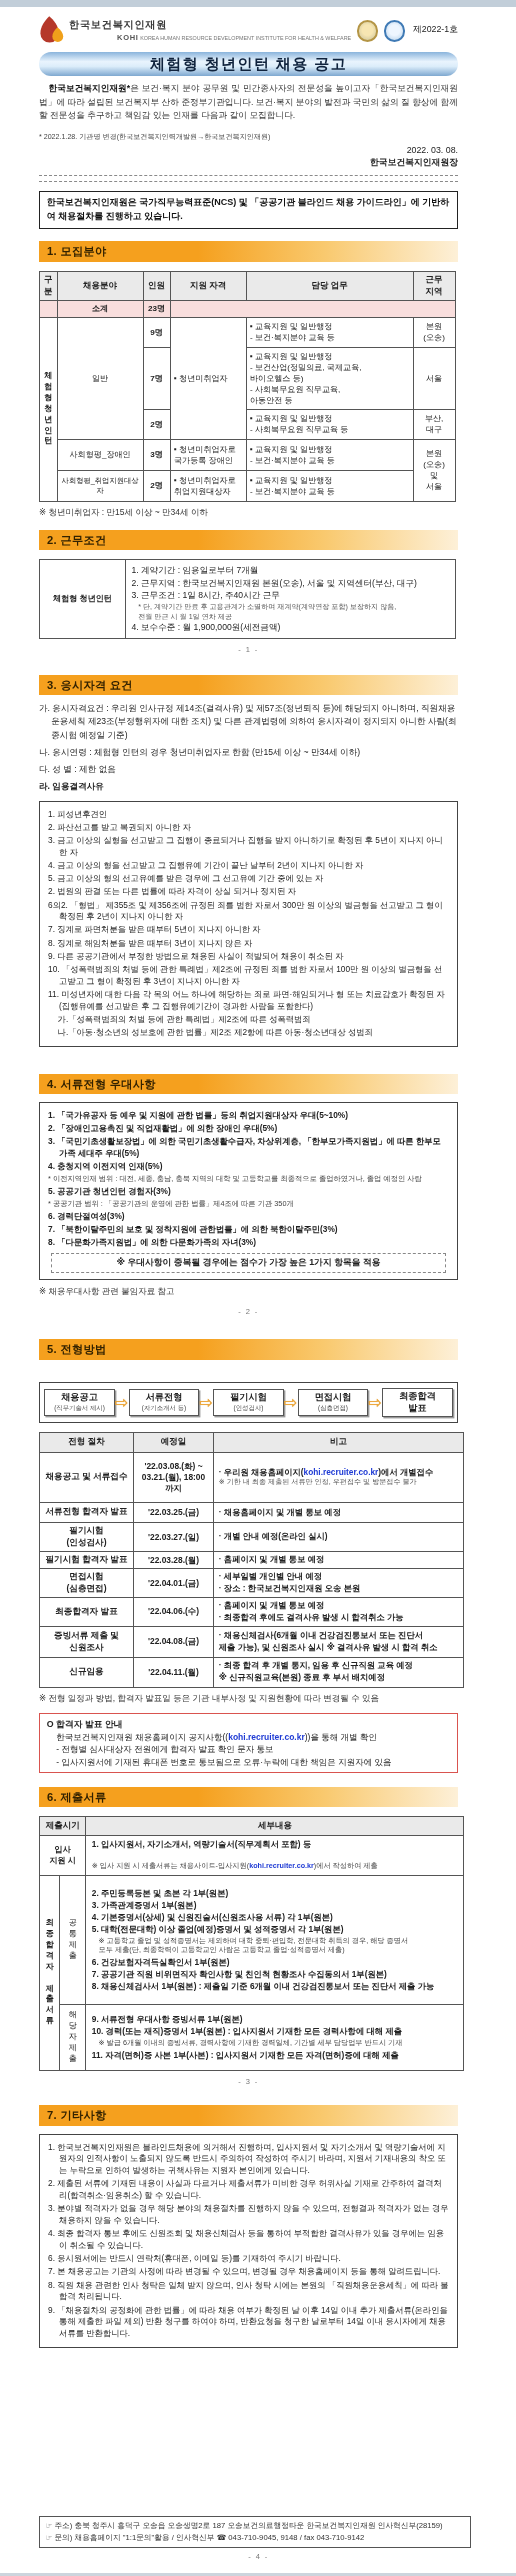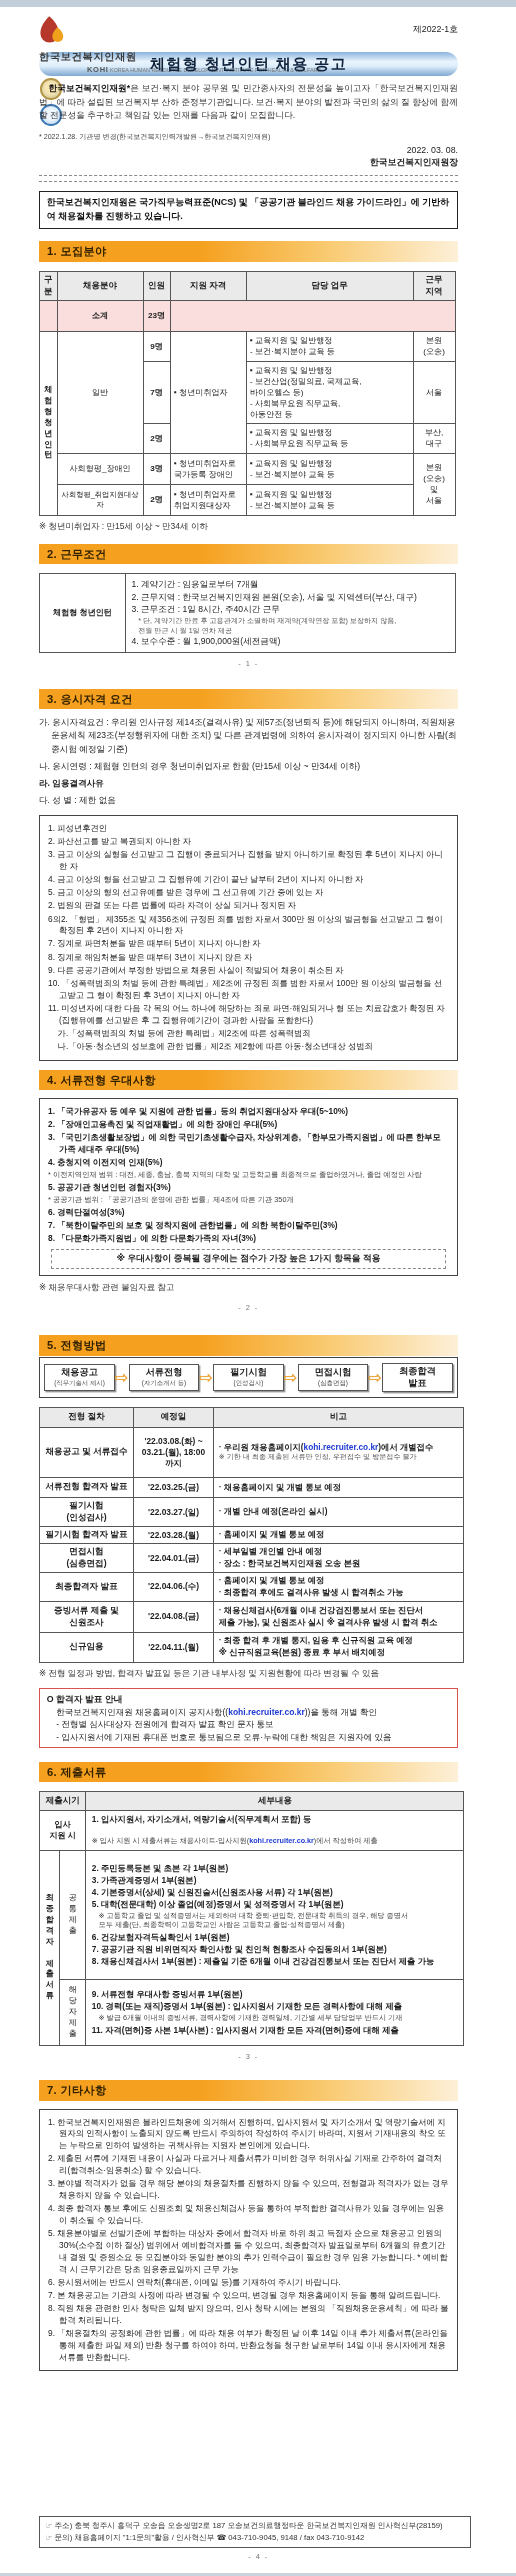--- a/index.html
+++ b/index.html
@@ -5,21 +5,21 @@
   html,body{margin:0;padding:0;}
   body{
     width:517px;height:2576px;position:relative;background:#ffffff;
     font-family:"Liberation Sans","DejaVu Sans",sans-serif;color:#222;
     overflow:hidden;-webkit-font-smoothing:antialiased;
   }
   .topbar{height:6.8px;background:#c2ced9;}
   .content{width:419px;margin-left:39px;}
   
   .hdr-row{display:flex;align-items:flex-start;justify-content:space-between;margin-top:8.1px;height:33px;}
-  .logo-wrap{display:flex;align-items:flex-start;gap:4.1px;flex-direction:column;}
+  .logo-wrap{display:flex;align-items:center;gap:4.1px;}
   .logo-text{line-height:1.05;}
   .logo-kr{font-size:10.2px;font-weight:bold;color:#3a3a3a;letter-spacing:0.7px;}
   .logo-en{font-size:5.4px;color:#777;}
   .logo-en b{font-size:7.5px;color:#555;letter-spacing:0.7px;padding-left:48px;}
   .emblem{display:inline-block;width:17.6px;height:17.6px;border-radius:50%;margin-left:1.4px;vertical-align:middle;}
   .emblem.gold{border:2px solid #b49545;background:radial-gradient(circle at 50% 45%, #f7e6b2 0 40%, #ded3a6 70%, #c9b878 100%);}
   .emblem.blue{border:2px solid #3f7ab5;background:radial-gradient(circle at 50% 45%, #eef6ff 0 40%, #cfe2f4 70%, #9cc0e0 100%);}
   .doc-num{font-size:8.8px;color:#222;margin-top:9.5px;}
   
   .pill{
@@ -60,21 +60,21 @@
   .note-line{margin-top:5.4px;font-size:8.5px;color:#333;}
   .page-num{text-align:center;font-size:7.5px;color:#777;margin-top:6.8px;letter-spacing:1.4px;}
   
   .plain-box{margin-top:8.1px;border:1px solid #444;padding:5.4px 8.1px;}
   .plain-box .li{font-size:8.3px;line-height:1.42;padding-left:11px;text-indent:-11px;margin:1.4px 0;color:#222;}
   .plain-box .li.sub{padding-left:19px;text-indent:-9.5px;}
   .pref-box .li{font-weight:600;}
   .pref-box .li.note{font-weight:normal;font-size:7.3px;color:#444;}
   .dotted-note{border:0.7px dashed #888;margin:4.1px 2.7px 1.4px 2.7px;padding:2.7px;text-align:center;font-size:8.8px;font-weight:bold;color:#222;}
   
-  .flow-box{margin-top:1px;border:1px solid #444;padding:5.4px 4.1px;display:flex;align-items:center;justify-content:space-evenly;}
+  .flow-box{margin-top:22px;border:1px solid #444;padding:5.4px 4.1px;display:flex;align-items:center;justify-content:space-evenly;}
   .flow-step{width:71px;border:0.7px solid #555;box-shadow:1.4px 1.4px 0 #999;padding:2px 1.4px;text-align:center;background:#fff;}
   .flow-label{font-size:9.2px;font-weight:bold;white-space:pre-line;line-height:1.25;}
   .flow-sub{font-size:6.4px;color:#444;}
   .flow-arrow{font-size:16.3px;color:#f2a93b;line-height:1;text-shadow:0 0 0.7px #c77f00;}
   .link{color:#1f3bd4;font-weight:bold;}
   
   .sched td{padding:2px 4.8px;}
   .sched .proc{text-align:center;font-weight:bold;font-size:8.6px;white-space:pre-line;}
   .sched .dt{text-align:center;font-weight:bold;font-size:8.4px;white-space:pre-line;}
   .sched .rem{font-size:8.3px;font-weight:600;white-space:pre-line;line-height:1.4;}
@@ -144,21 +144,21 @@
         <tr style="height:23px">
       <th class="pre ctr">구
 분</th>
       <th class="ctr">채용분야</th>
       <th class="ctr">인원</th>
       <th class="ctr">지원 자격</th>
       <th class="ctr">담당 업무</th>
       <th class="pre ctr">근무
 지역</th>
     </tr>
-    <tr style="height:31px">
+    <tr style="height:17px">
       <td class="pink"></td>
       <td class="pink ctr bold">소계</td>
       <td class="pink ctr bold">23명</td>
       <td class="pink" colspan="3"></td>
     </tr>
     <tr style="height:30px">
       <td class="vtext" rowspan="5">체
 험
 형
 청
@@ -235,42 +235,42 @@
   </tbody>
     </table>
 
   <div class="page-num">- 1 -</div>
 
   <div class="sec-hdr" style="margin-top:20.4px">3. 응시자격 요건</div>
 
   <div style="margin-top:6.8px;font-size:8.6px;line-height:1.55">
     <div style="padding-left:12.2px;text-indent:-12.2px">가. 응시자격요건 : 우리원 인사규정 제14조(결격사유) 및 제57조(정년퇴직 등)에 해당되지 아니하며, 직원채용운용세칙 제23조(부정행위자에 대한 조치) 및 다른 관계법령에 의하여 응시자격이 정지되지 아니한 사람(최종시험 예정일 기준)</div>
     <div style="margin-top:4.1px">나. 응시연령 : 체험형 인턴의 경우 청년미취업자로 한함 (만15세 이상 ~ 만34세 이하)</div>
+    <div style="margin-top:3.4px">다. 성   별 : 제한 없음</div>
     <div style="margin-top:3.4px;font-weight:bold">라. 임용결격사유</div>
-    <div style="margin-top:3.4px">다. 성   별 : 제한 없음</div>
   </div>
 
   <div class="plain-box" style="line-height:1.32">
     <div class="li">1. 피성년후견인</div>
     <div class="li">2. 파산선고를 받고 복권되지 아니한 자</div>
     <div class="li">3. 금고 이상의 실형을 선고받고 그 집행이 종료되거나 집행을 받지 아니하기로 확정된 후 5년이 지나지 아니한 자</div>
     <div class="li">4. 금고 이상의 형을 선고받고 그 집행유예 기간이 끝난 날부터 2년이 지나지 아니한 자</div>
     <div class="li">5. 금고 이상의 형의 선고유예를 받은 경우에 그 선고유예 기간 중에 있는 자</div>
     <div class="li">2. 법원의 판결 또는 다른 법률에 따라 자격이 상실 되거나 정지된 자</div>
     <div class="li">6의2. 「형법」 제355조 및 제356조에 규정된 죄를 범한 자로서 300만 원 이상의 벌금형을 선고받고 그 형이 확정된 후 2년이 지나지 아니한 자</div>
     <div class="li">7. 징계로 파면처분을 받은 때부터 5년이 지나지 아니한 자</div>
     <div class="li">8. 징계로 해임처분을 받은 때부터 3년이 지나지 않은 자</div>
     <div class="li">9. 다른 공공기관에서 부정한 방법으로 채용된 사실이 적발되어 채용이 취소된 자</div>
     <div class="li">10. 「성폭력범죄의 처벌 등에 관한 특례법」제2조에 규정된 죄를 범한 자로서 100만 원 이상의 벌금형을 선고받고 그 형이 확정된 후 3년이 지나지 아니한 자</div>
     <div class="li">11. 미성년자에 대한 다음 각 목의 어느 하나에 해당하는 죄로 파면·해임되거나 형 또는 치료감호가 확정된 자(집행유예를 선고받은 후 그 집행유예기간이 경과한 사람을 포함한다)</div>
     <div class="li sub">가.「성폭력범죄의 처벌 등에 관한 특례법」제2조에 따른 성폭력범죄</div>
     <div class="li sub">나.「아동·청소년의 성보호에 관한 법률」제2조 제2항에 따른 아동·청소년대상 성범죄</div>
   </div>
 
-  <div class="sec-hdr" style="margin-top:9px">4. 서류전형 우대사항</div>
+  <div class="sec-hdr" style="margin-top:27px">4. 서류전형 우대사항</div>
 
   <div class="plain-box pref-box">
     <div class="li">1. 「국가유공자 등 예우 및 지원에 관한 법률」등의 취업지원대상자 우대(5~10%)</div>
     <div class="li">2. 「장애인고용촉진 및 직업재활법」에 의한 장애인 우대(5%)</div>
     <div class="li">3. 「국민기초생활보장법」에 의한 국민기초생활수급자, 차상위계층, 「한부모가족지원법」에 따른 한부모가족 세대주 우대(5%)</div>
     <div class="li">4. 충청지역 이전지역 인재(5%)</div>
     <div class="li note">* 이전지역인재 범위 : 대전, 세종, 충남, 충북 지역의 대학 및 고등학교를 최종적으로 졸업하였거나, 졸업 예정인 사람</div>
     <div class="li">5. 공공기관 청년인턴 경험자(3%)</div>
     <div class="li note">* 공공기관 범위 : 「공공기관의 운영에 관한 법률」제4조에 따른 기관 350개</div>
     <div class="li">6. 경력단절여성(3%)</div>
@@ -455,21 +455,20 @@
 
   <div class="page-num">- 3 -</div>
 
   <div class="sec-hdr" style="margin-top:19px">7. 기타사항</div>
 
   <div class="plain-box" style="line-height:1.45">
     <div class="li">1. 한국보건복지인재원은 블라인드채용에 의거해서 진행하며, 입사지원서 및 자기소개서 및 역량기술서에 지원자의 인적사항이 노출되지 않도록 반드시 주의하여 작성하여 주시기 바라며, 지원서 기재내용의 착오 또는 누락으로 인하여 발생하는 귀책사유는 지원자 본인에게 있습니다.</div>
     <div class="li">2. 제출된 서류에 기재된 내용이 사실과 다르거나 제출서류가 미비한 경우 허위사실 기재로 간주하여 결격처리(합격취소·임용취소) 할 수 있습니다.</div>
     <div class="li">3. 분야별 적격자가 없을 경우 해당 분야의 채용절차를 진행하지 않을 수 있으며, 전형결과 적격자가 없는 경우 채용하지 않을 수 있습니다.</div>
     <div class="li">4. 최종 합격자 통보 후에도 신원조회 및 채용신체검사 등을 통하여 부적합한 결격사유가 있을 경우에는 임용이 취소될 수 있습니다.</div>
-    <div class="li">5. 채용분야별로 선발기준에 부합하는 대상자 중에서 합격자 바로 하위 최고 득점자 순으로 채용공고 인원의 30%(소수점 이하 절상) 범위에서 예비합격자를 둘 수 있으며, 최종합격자 발표일로부터 6개월의 유효기간 내 결원 및 증원소요 등 모집분야와 동일한 분야의 추가 인력수급이 필요한 경우 임용 가능합니다.   * 예비합격 시 근무기간은 당초 임용종료일까지 근무 가능</div>
     <div class="li">6. 응시원서에는 반드시 연락처(휴대폰, 이메일 등)를 기재하여 주시기 바랍니다.</div>
     <div class="li">7. 본 채용공고는 기관의 사정에 따라 변경될 수 있으며, 변경될 경우 채용홈페이지 등을 통해 알려드립니다.</div>
     <div class="li">8. 직원 채용 관련한 인사 청탁은 일체 받지 않으며, 인사 청탁 시에는 본원의 「직원채용운용세칙」에 따라 불합격 처리됩니다.</div>
     <div class="li">9. 「채용절차의 공정화에 관한 법률」에 따라 채용 여부가 확정된 날 이후 14일 이내 추가 제출서류(온라인을 통해 제출한 파일 제외) 반환 청구를 하여야 하며, 반환요청을 청구한 날로부터 14일 이내 응시자에게 채용서류를 반환합니다.</div>
   </div>
 
 </div>
 
 <div class="footer-box">
   <div>☞ 주소) 충북 청주시 흥덕구 오송읍 오송생명2로 187 오송보건의료행정타운 한국보건복지인재원 인사혁신부(28159)</div>

